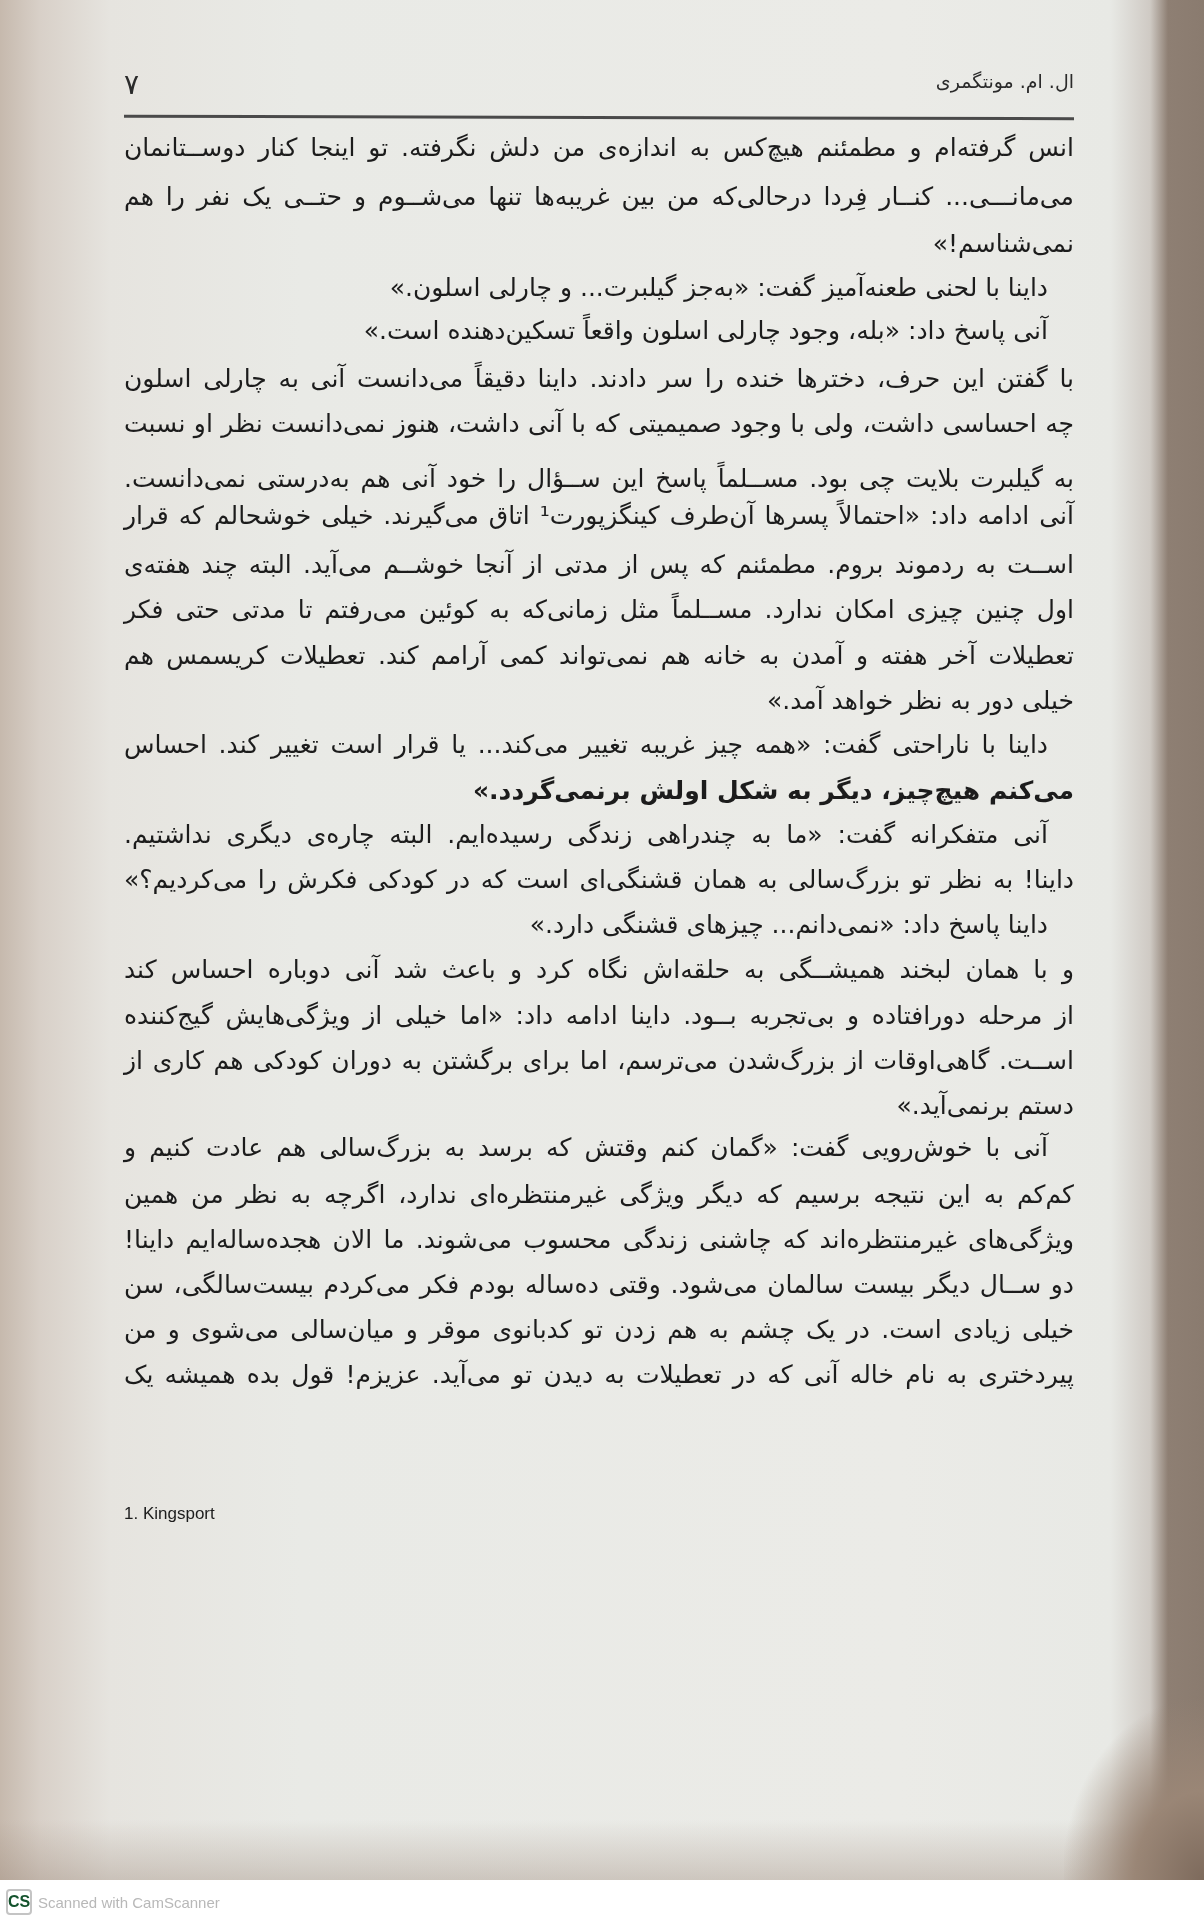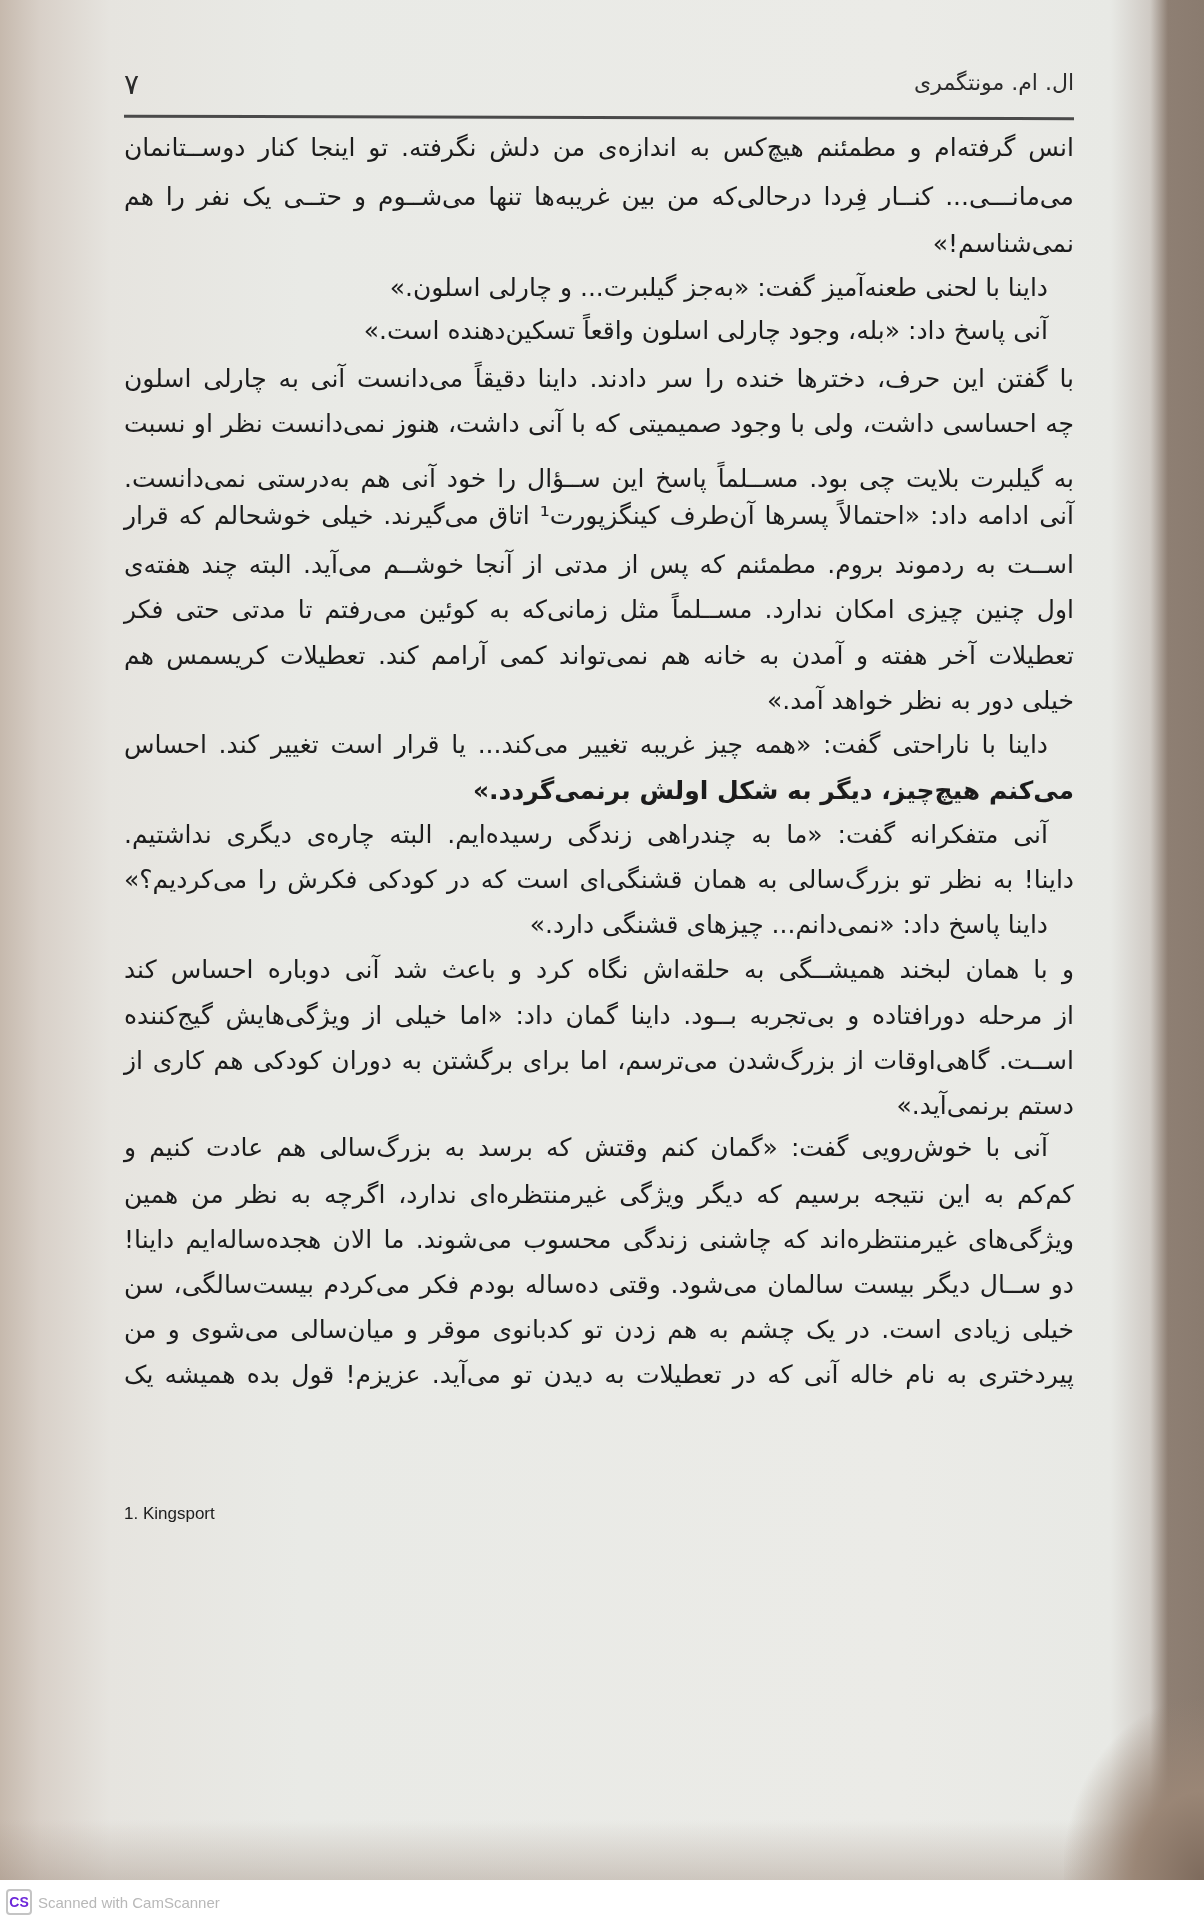--- a/index.html
+++ b/index.html
@@ -20,21 +20,21 @@
   }
   .bottom-shade {
     position: absolute; left: 0; bottom: 0; width: 100%; height: 60px;
     background: linear-gradient(0deg, rgba(150,130,115,0.35), rgba(150,130,115,0));
   }
   .header {
     position: absolute; left: 124px; top: 68px; width: 950px; height: 40px;
     direction: rtl;
   }
   .header-author {
-    position: absolute; right: 0; top: 2px; font-size: 22px; color: #2b2b2b;
+    position: absolute; right: 0; top: 2px; font-size: 19px; color: #2b2b2b;
   }
   .header-page {
     position: absolute; left: 0; top: 0px; font-size: 28px; color: #2b2b2b;
   }
   .header-rule {
     position: absolute; left: 124px; top: 116px; width: 950px; height: 3px;
     background: #4a4a4a; transform: rotate(0.15deg);
   }
   .body-text {
     position: absolute; left: 124px; top: 0; width: 950px; direction: rtl;
@@ -49,21 +49,21 @@
   .footnote {
     position: absolute; left: 124px; top: 1504px; font-family: "Liberation Sans", sans-serif;
     font-size: 17px; color: #1c1c1c; direction: ltr;
   }
   .watermark {
     position: absolute; left: 6px; top: 1887px; height: 30px; display: flex; align-items: center;
     font-family: "Liberation Sans", sans-serif; color: #b8b8b8; font-size: 15px;
   }
   .cs-logo {
     width: 22px; height: 22px; border: 2px solid #c4c4c4; border-radius: 4px; margin-right: 6px;
-    display: flex; align-items: center; justify-content: center; font-weight: bold; font-size: 14px; color: #6d28d9;
+    display: flex; align-items: center; justify-content: center; font-weight: bold; font-size: 16px; color: #14532d;
   }
 </style>
 </head>
 <body>
 
 <div class="scan">
   <div class="header">
     <span class="header-author">ال. ام. مونتگمری</span>
     <span class="header-page">۷</span>
   </div>
@@ -82,21 +82,21 @@
       <div class="line" style="top: 545px;">اســت به ردموند بروم. مطمئنم که پس از مدتی از آنجا خوشــم می‌آید. البته چند هفته‌ی</div>
       <div class="line" style="top: 590px;">اول چنین چیزی امکان ندارد. مســلماً مثل زمانی‌که به کوئین می‌رفتم تا مدتی حتی فکر</div>
       <div class="line" style="top: 636px;">تعطیلات آخر هفته و آمدن به خانه هم نمی‌تواند کمی آرامم کند. تعطیلات کریسمس هم</div>
       <div class="line short" style="top: 681px;">خیلی دور به نظر خواهد آمد.»</div>
       <div class="line indent" style="top: 725px;">داینا با ناراحتی گفت: «همه چیز غریبه تغییر می‌کند... یا قرار است تغییر کند. احساس</div>
       <div class="line short" style="top: 771px; font-weight: bold;">می‌کنم هیچ‌چیز، دیگر به شکل اولش برنمی‌گردد.»</div>
       <div class="line indent" style="top: 815px;">آنی متفکرانه گفت: «ما به چندراهی زندگی رسیده‌ایم. البته چاره‌ی دیگری نداشتیم.</div>
       <div class="line" style="top: 860px;">داینا! به نظر تو بزرگ‌سالی به همان قشنگی‌ای است که در کودکی فکرش را می‌کردیم؟»</div>
       <div class="line indent short" style="top: 905px;">داینا پاسخ داد: «نمی‌دانم... چیزهای قشنگی دارد.»</div>
       <div class="line" style="top: 950px;">و با همان لبخند همیشــگی به حلقه‌اش نگاه کرد و باعث شد آنی دوباره احساس کند</div>
-      <div class="line" style="top: 996px;">از مرحله دورافتاده و بی‌تجربه بــود. داینا گمان داد: «اما خیلی از ویژگی‌هایش گیج‌کننده</div>
+      <div class="line" style="top: 996px;">از مرحله دورافتاده و بی‌تجربه بــود. داینا ادامه داد: «اما خیلی از ویژگی‌هایش گیج‌کننده</div>
       <div class="line" style="top: 1041px;">اســت. گاهی‌اوقات از بزرگ‌شدن می‌ترسم، اما برای برگشتن به دوران کودکی هم کاری از</div>
       <div class="line short" style="top: 1086px;">دستم برنمی‌آید.»</div>
       <div class="line indent" style="top: 1128px;">آنی با خوش‌رویی گفت: «گمان کنم وقتش که برسد به بزرگ‌سالی هم عادت کنیم و</div>
       <div class="line" style="top: 1175px;">کم‌کم به این نتیجه برسیم که دیگر ویژگی غیرمنتظره‌ای ندارد، اگرچه به نظر من همین</div>
       <div class="line" style="top: 1220px;">ویژگی‌های غیرمنتظره‌اند که چاشنی زندگی محسوب می‌شوند. ما الان هجده‌ساله‌ایم داینا!</div>
       <div class="line" style="top: 1265px;">دو ســال دیگر بیست سالمان می‌شود. وقتی ده‌ساله بودم فکر می‌کردم بیست‌سالگی، سن</div>
       <div class="line" style="top: 1310px;">خیلی زیادی است. در یک چشم به هم زدن تو کدبانوی موقر و میان‌سالی می‌شوی و من</div>
       <div class="line" style="top: 1355px;">پیردختری به نام خاله آنی که در تعطیلات به دیدن تو می‌آید. عزیزم! قول بده همیشه یک</div>
     </div>
 

